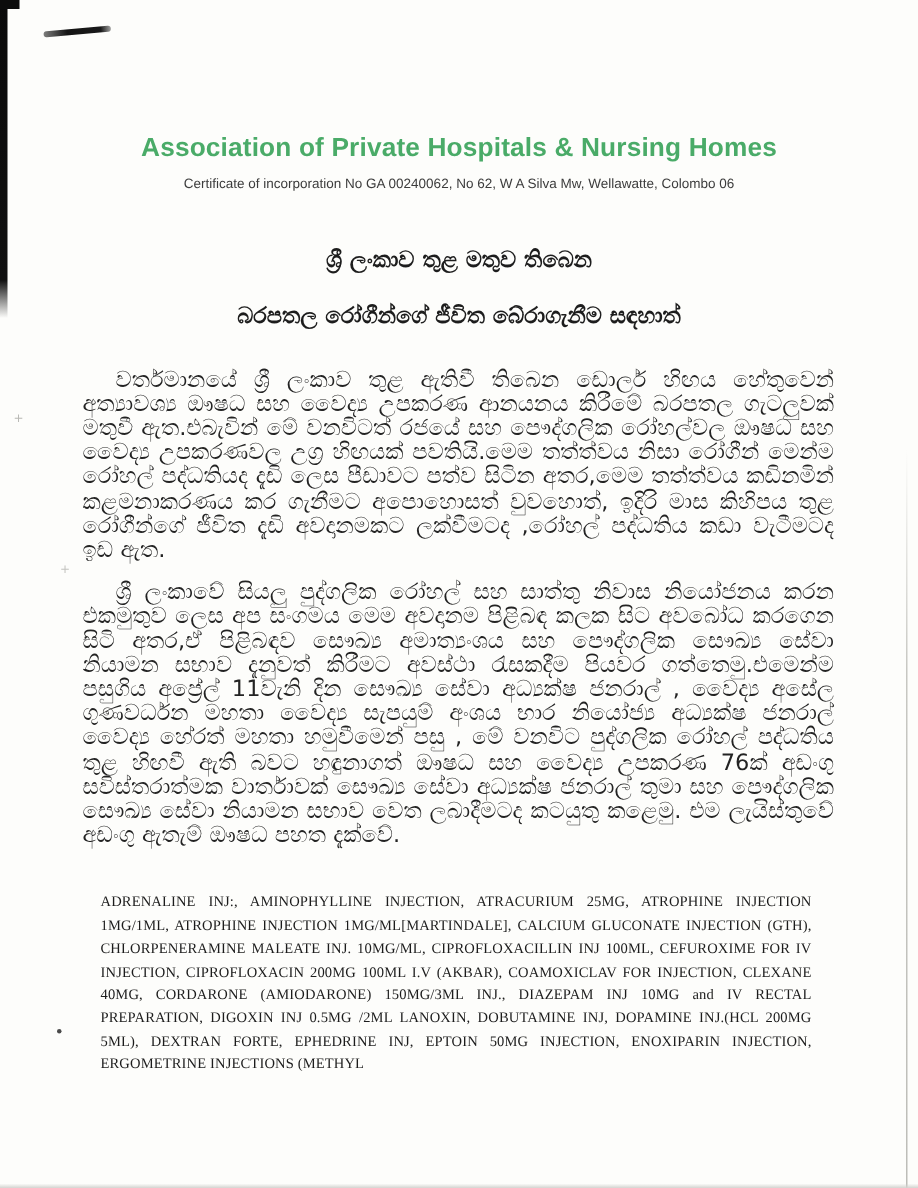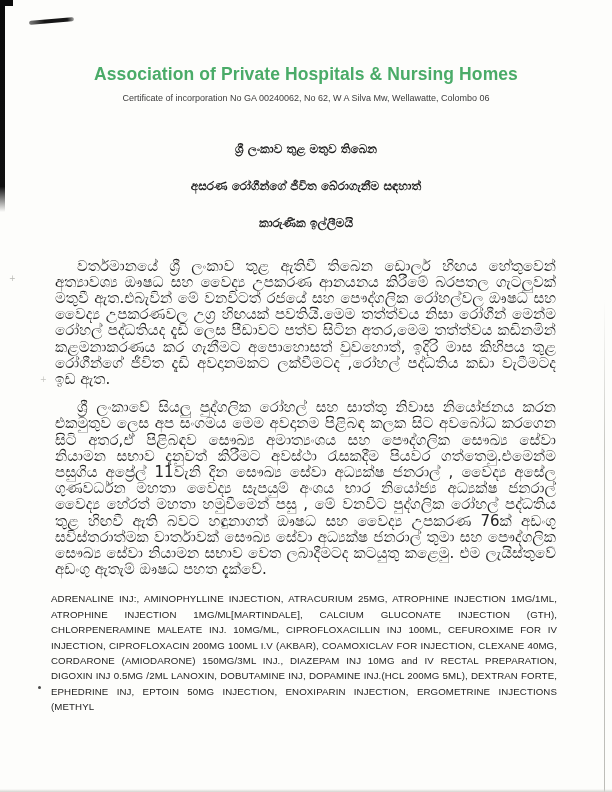--- a/index.html
+++ b/index.html
@@ -48,59 +48,59 @@
   }
   .speck-plus-1 {
     position: absolute; left: 9px; top: 274px;
     font-size: 8px; color: #b9b9b5;
   }
   .speck-plus-2 {
     position: absolute; left: 40px; top: 375px;
     font-size: 8px; color: #c4c4c0;
   }
   
-  .letterhead { padding-top: 64px; text-align: center; }
+  .letterhead { padding-top: 88px; text-align: center; }
   .org-name {
     margin: 0;
     font-family: "Liberation Sans", sans-serif;
     font-size: 17.5px; font-weight: bold;
     letter-spacing: 0.1px;
     color: #4aab68;
   }
   .contact-block {
     margin: 7px auto 0 auto;
     width: fit-content;
     text-align: right;
     font-family: "Liberation Sans", sans-serif;
     font-size: 9px; line-height: 12.5px;
     color: #3c3c3c;
   }
   .contact-block .tel-line { padding-left: 5px; }
   
   .title-block {
     margin-top: 26px;
     text-align: center;
-    font-size: 12px; font-weight: bold;
+    font-size: 15px; font-weight: bold;
     line-height: 37px;
     color: #1d1d1d;
   }
   
   .body-block { padding: 16px 56px 0 55px; }
   .body-par {
     margin: 0 0 12px 0;
     font-size: 15px; line-height: 16.2px;
     text-align: justify;
     text-indent: 22px;
     color: #232323;
   }
   
   .med-block { padding: 2px 55px 0 51px; }
   .med-par {
-    margin: 0;
-    font-family: Liberation Sans, sans-serif;
+    margin: 16px;
+    font-family: Liberation Serif, serif;
     font-size: 9.7px; line-height: 15.4px;
     text-align: justify;
     letter-spacing: 0.1px;
     color: #1c1c1c;
   }
 </style>
 </head>
 <body>
 
 <div class="page">
@@ -116,22 +116,21 @@
 
   <header class="letterhead">
     <h1 class="org-name">Association of Private Hospitals &amp; Nursing Homes</h1>
     <div class="contact-block">
       <div>Certificate of incorporation No GA 00240062, No 62, W A Silva Mw, Wellawatte, Colombo 06</div>
     </div>
   </header>
 
   <section class="title-block">
     <div>ශ්‍රී ලංකාව තුළ මතුව තිබෙන</div>
-    <div>අසරණ රෝගීන්ගේ ජීවිත බේරාගැනීම සඳහාත්</div>
-    <div>කාරුණික ඉල්ලීමයි</div>
+    <div>බරපතල රෝගීන්ගේ ජීවිත බේරාගැනීම සඳහාත්</div>
   </section>
 
   <section class="body-block">
     <p class="body-par">වර්තමානයේ ශ්‍රී ලංකාව තුළ ඇතිවී තිබෙන ඩොලර් හිඟය හේතුවෙන් අත්‍යාවශ්‍ය ඖෂධ සහ වෛද්‍ය උපකරණ ආනයනය කිරීමේ බරපතල ගැටලුවක් මතුවී ඇත.එබැවින් මේ වනවිටත් රජයේ සහ පෞද්ගලික රෝහල්වල ඖෂධ සහ වෛද්‍ය උපකරණවල උග්‍ර හිඟයක් පවතියි.මෙම තත්ත්වය නිසා රෝගීන් මෙන්ම රෝහල් පද්ධතියද දැඩි ලෙස පීඩාවට පත්ව සිටින අතර,මෙම තත්ත්වය කඩිනමින් කළමනාකරණය කර ගැනීමට අපොහොසත් වුවහොත්, ඉදිරි මාස කිහිපය තුළ රෝගීන්ගේ ජීවිත දැඩි අවදානමකට ලක්වීමටද ,රෝහල් පද්ධතිය කඩා වැටීමටද ඉඩ ඇත.</p>
     <p class="body-par">ශ්‍රී ලංකාවේ සියලු පුද්ගලික රෝහල් සහ සාත්තු නිවාස නියෝජනය කරන එකමුතුව ලෙස අප සංගමය මෙම අවදානම පිළිබඳ කලක සිට අවබෝධ කරගෙන සිටි අතර,ඒ පිළිබඳව සෞඛ්‍ය අමාත්‍යංශය සහ පෞද්ගලික සෞඛ්‍ය සේවා නියාමන සභාව දැනුවත් කිරීමට අවස්ථා රැසකදීම පියවර ගත්තෙමු.එමෙන්ම පසුගිය අප්‍රේල් 11වැනි දින සෞඛ්‍ය සේවා අධ්‍යක්ෂ ජනරාල් , වෛද්‍ය අසේල ගුණවර්ධන මහතා වෛද්‍ය සැපයුම් අංශය භාර නියෝජ්‍ය අධ්‍යක්ෂ ජනරාල් වෛද්‍ය හේරත් මහතා හමුවීමෙන් පසු , මේ වනවිට පුද්ගලික රෝහල් පද්ධතිය තුළ හිඟවී ඇති බවට හඳුනාගත් ඖෂධ සහ වෛද්‍ය උපකරණ 76ක් අඩංගු සවිස්තරාත්මක වාර්තාවක් සෞඛ්‍ය සේවා අධ්‍යක්ෂ ජනරාල් තුමා සහ පෞද්ගලික සෞඛ්‍ය සේවා නියාමන සභාව වෙත ලබාදීමටද කටයුතු කළෙමු. එම ලැයිස්තුවේ අඩංගු ඇතැම් ඖෂධ පහත දැක්වේ.</p>
   </section>
 
   <section class="med-block">
     <p class="med-par">ADRENALINE INJ:, AMINOPHYLLINE INJECTION, ATRACURIUM 25MG, ATROPHINE INJECTION 1MG/1ML, ATROPHINE INJECTION 1MG/ML[MARTINDALE], CALCIUM GLUCONATE INJECTION (GTH), CHLORPENERAMINE MALEATE INJ. 10MG/ML, CIPROFLOXACILLIN INJ 100ML, CEFUROXIME FOR IV INJECTION, CIPROFLOXACIN 200MG 100ML I.V (AKBAR), COAMOXICLAV FOR INJECTION, CLEXANE 40MG, CORDARONE (AMIODARONE) 150MG/3ML INJ., DIAZEPAM INJ 10MG and IV RECTAL PREPARATION, DIGOXIN INJ 0.5MG /2ML LANOXIN, DOBUTAMINE INJ, DOPAMINE INJ.(HCL 200MG 5ML), DEXTRAN FORTE, EPHEDRINE INJ, EPTOIN 50MG INJECTION, ENOXIPARIN INJECTION, ERGOMETRINE INJECTIONS (METHYL</p>
   </section>

